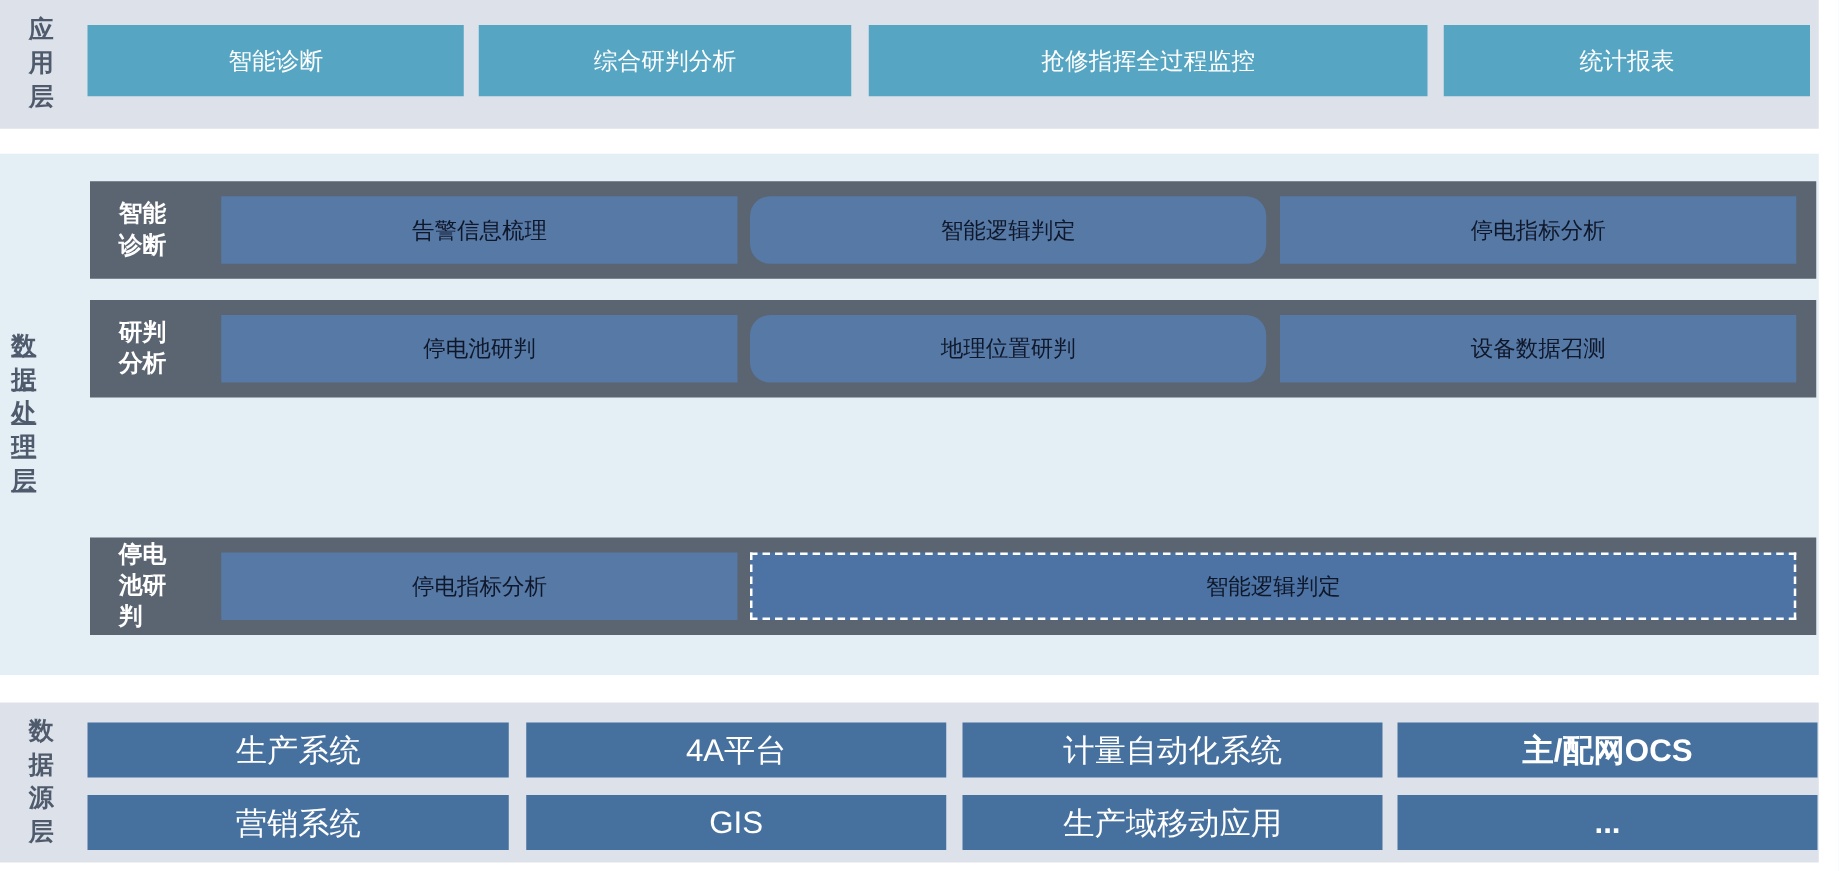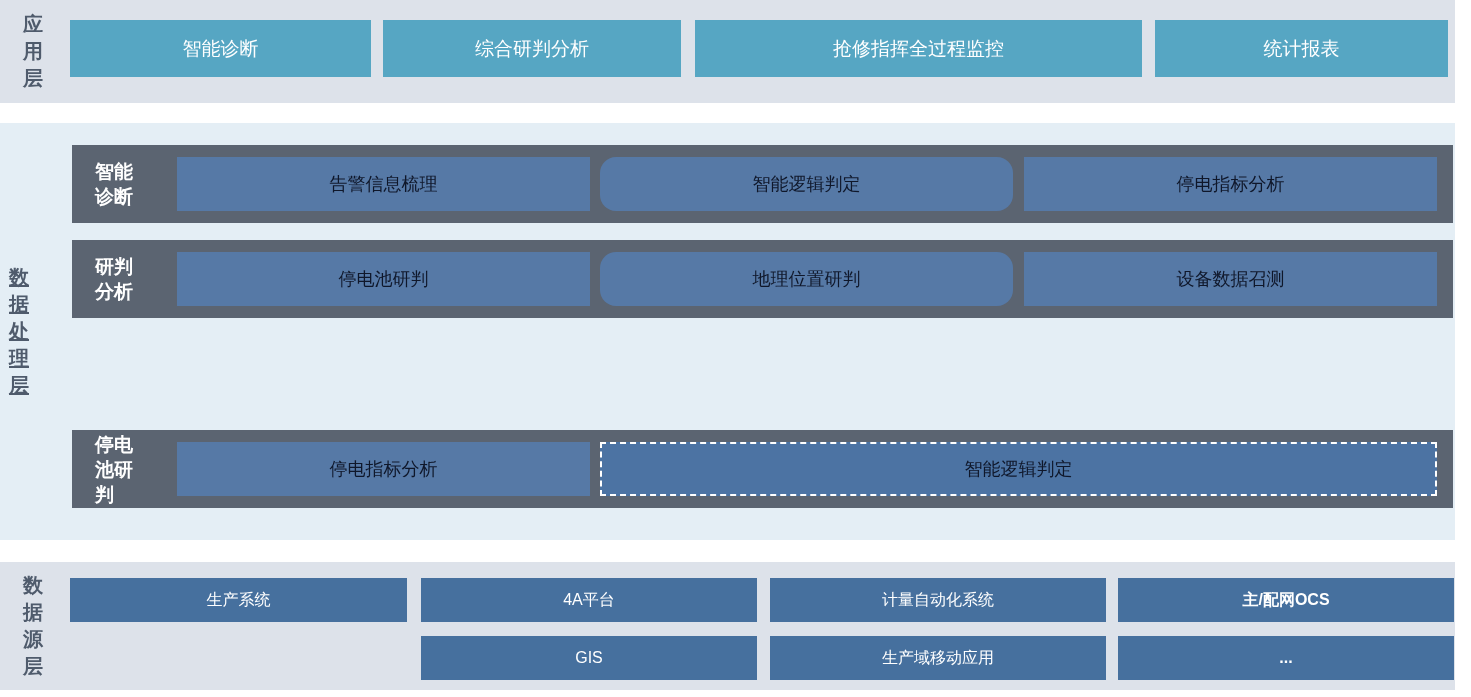--- a/index.html
+++ b/index.html
@@ -98,21 +98,21 @@
     background: #4c73a3;
     border: 2px dashed #ffffff;
   }
 
   
   .src-box {
     position: absolute;
     height: 44px;
     background: #46709e;
     color: #ffffff;
-    font-size: 16px;
+    font-size: 25px;
     display: flex;
     align-items: center;
     justify-content: center;
   }
   .src-r1 { top: 16px; }
   .src-r2 { top: 74px; }
   .src-c1 { left: 70px;   width: 337px; }
   .src-c2 { left: 421px;  width: 336px; }
   .src-c3 { left: 770px;  width: 336px; }
   .src-c4 { left: 1118px; width: 336px; font-weight: bold; }
@@ -156,18 +156,19 @@
   </div>
 
   <div class="section section-src">
     <div class="vlabel vlabel-src">数据源层</div>
 
     <div class="src-box src-r1 src-c1">生产系统</div>
     <div class="src-box src-r1 src-c2">4A平台</div>
     <div class="src-box src-r1 src-c3">计量自动化系统</div>
     <div class="src-box src-r1 src-c4">主/配网OCS</div>
 
+    <div class="src-box src-r2 src-c1">营销系统</div>
     <div class="src-box src-r2 src-c2">GIS</div>
     <div class="src-box src-r2 src-c3">生产域移动应用</div>
     <div class="src-box src-r2 src-c4">...</div>
   </div>
 
 </div>
 
 </body></html>

